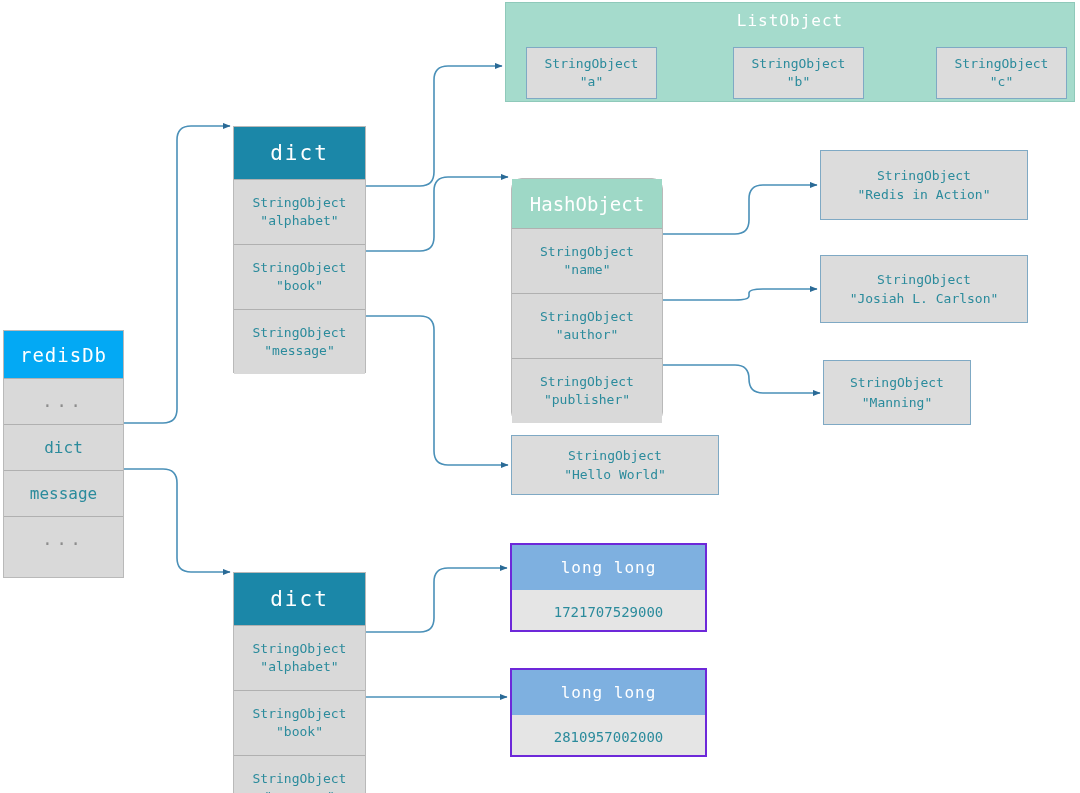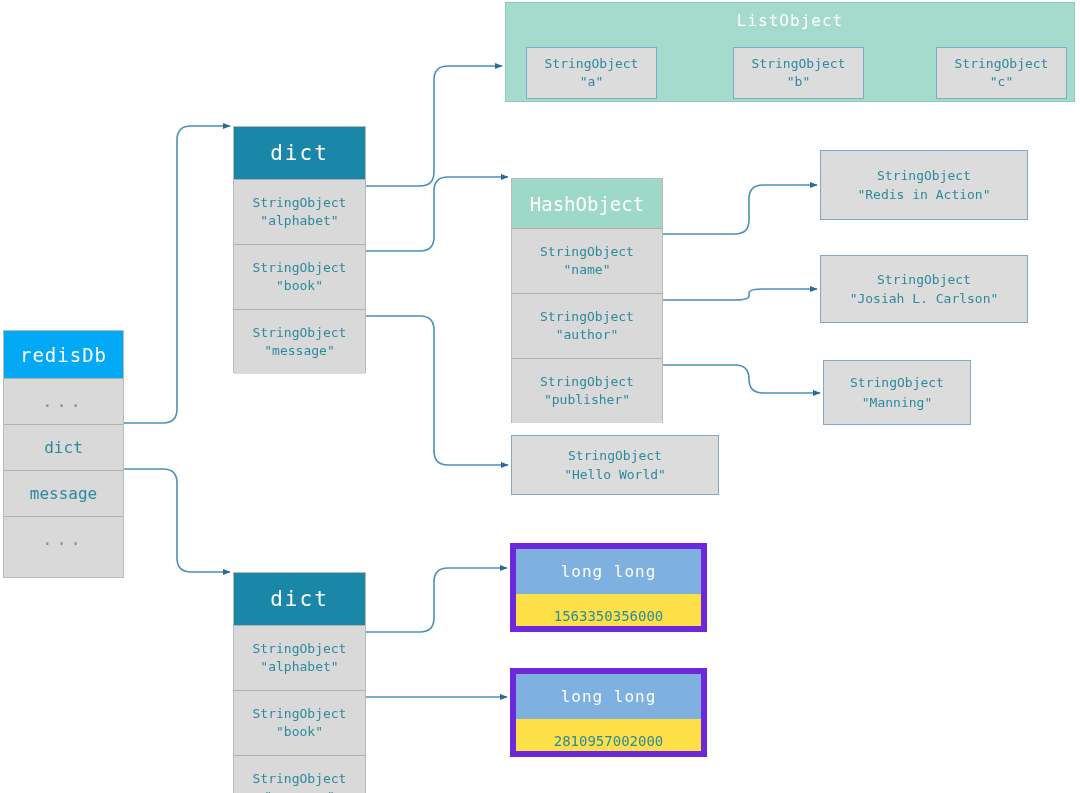--- a/index.html
+++ b/index.html
@@ -37,21 +37,21 @@
   #dict-data{left:233px;top:100px;width:133px;height:247px;}
   #dict-data .hdr{height:52px;background:#1b87a8;font-size:21px;}
   #dict-data .row{height:65px;font-size:13px;}
 
   
   #dict-expire{left:233px;top:546px;width:133px;height:250px;}
   #dict-expire .hdr{height:52px;background:#1b87a8;font-size:21px;}
   #dict-expire .row{height:65px;font-size:13px;}
 
   
-  #hashobj{left:511px;top:152px;width:152px;height:245px;}
+  #hashobj{left:511px;top:152px;width:152px;height:245px;border-radius:11px;}
   #hashobj .hdr{height:49px;background:#9ed8c6;font-size:19px;letter-spacing:0px;}
   #hashobj .row{height:65px;font-size:13px;}
 
   
   #listobj{left:505px;top:2px;width:570px;height:100px;background:#a5dbcc;border:1px solid #8fc9ba;}
   #listobj .lo-title{
     position:absolute;left:0;top:8px;width:100%;text-align:center;
     color:#ffffff;font-size:16px;letter-spacing:1px;
   }
   .listcell{
@@ -67,21 +67,21 @@
     background:#dcdcdc;border:1px solid #7fa9c4;
     display:flex;flex-direction:column;align-items:center;justify-content:center;
     color:#2b8b9c;font-size:13px;line-height:1.5;box-sizing:border-box;
   }
   #v-name{left:820px;top:150px;width:208px;height:70px;}
   #v-author{left:820px;top:255px;width:208px;height:68px;}
   #v-publisher{left:823px;top:360px;width:148px;height:65px;}
   #v-message{left:511px;top:435px;width:208px;height:60px;}
 
   
-  .llbox{border:6px solid #6d28d9;background:#fde047;}
+  .llbox{border:2px solid #6d28d9;background:#e5e5e5;}
   .llbox .hdr{
     display:flex;align-items:center;justify-content:center;
     background:#7eb0e0;color:#ffffff;font-size:16px;letter-spacing:1px;
     height:45px;box-sizing:border-box;
   }
   .llbox .val{
     display:flex;align-items:center;justify-content:center;
     color:#2b8b9c;font-size:14px;height:44px;box-sizing:border-box;
   }
   #ll0{left:510px;top:543px;width:197px;height:89px;}
@@ -206,20 +206,20 @@
     <span class="t1">StringObject</span>
     <span class="t2">"Manning"</span>
   </div>
   <div class="node valbox" id="v-message">
     <span class="t1">StringObject</span>
     <span class="t2">"Hello  World"</span>
   </div>
 
   <div class="node llbox" id="ll0">
     <div class="hdr">long  long</div>
-    <div class="val">1563350356000</div>
+    <div class="val">1721707529000</div>
   </div>
   <div class="node llbox" id="ll1">
     <div class="hdr">long  long</div>
     <div class="val">2810957002000</div>
   </div>
 
 </div>
 
 </body></html>

